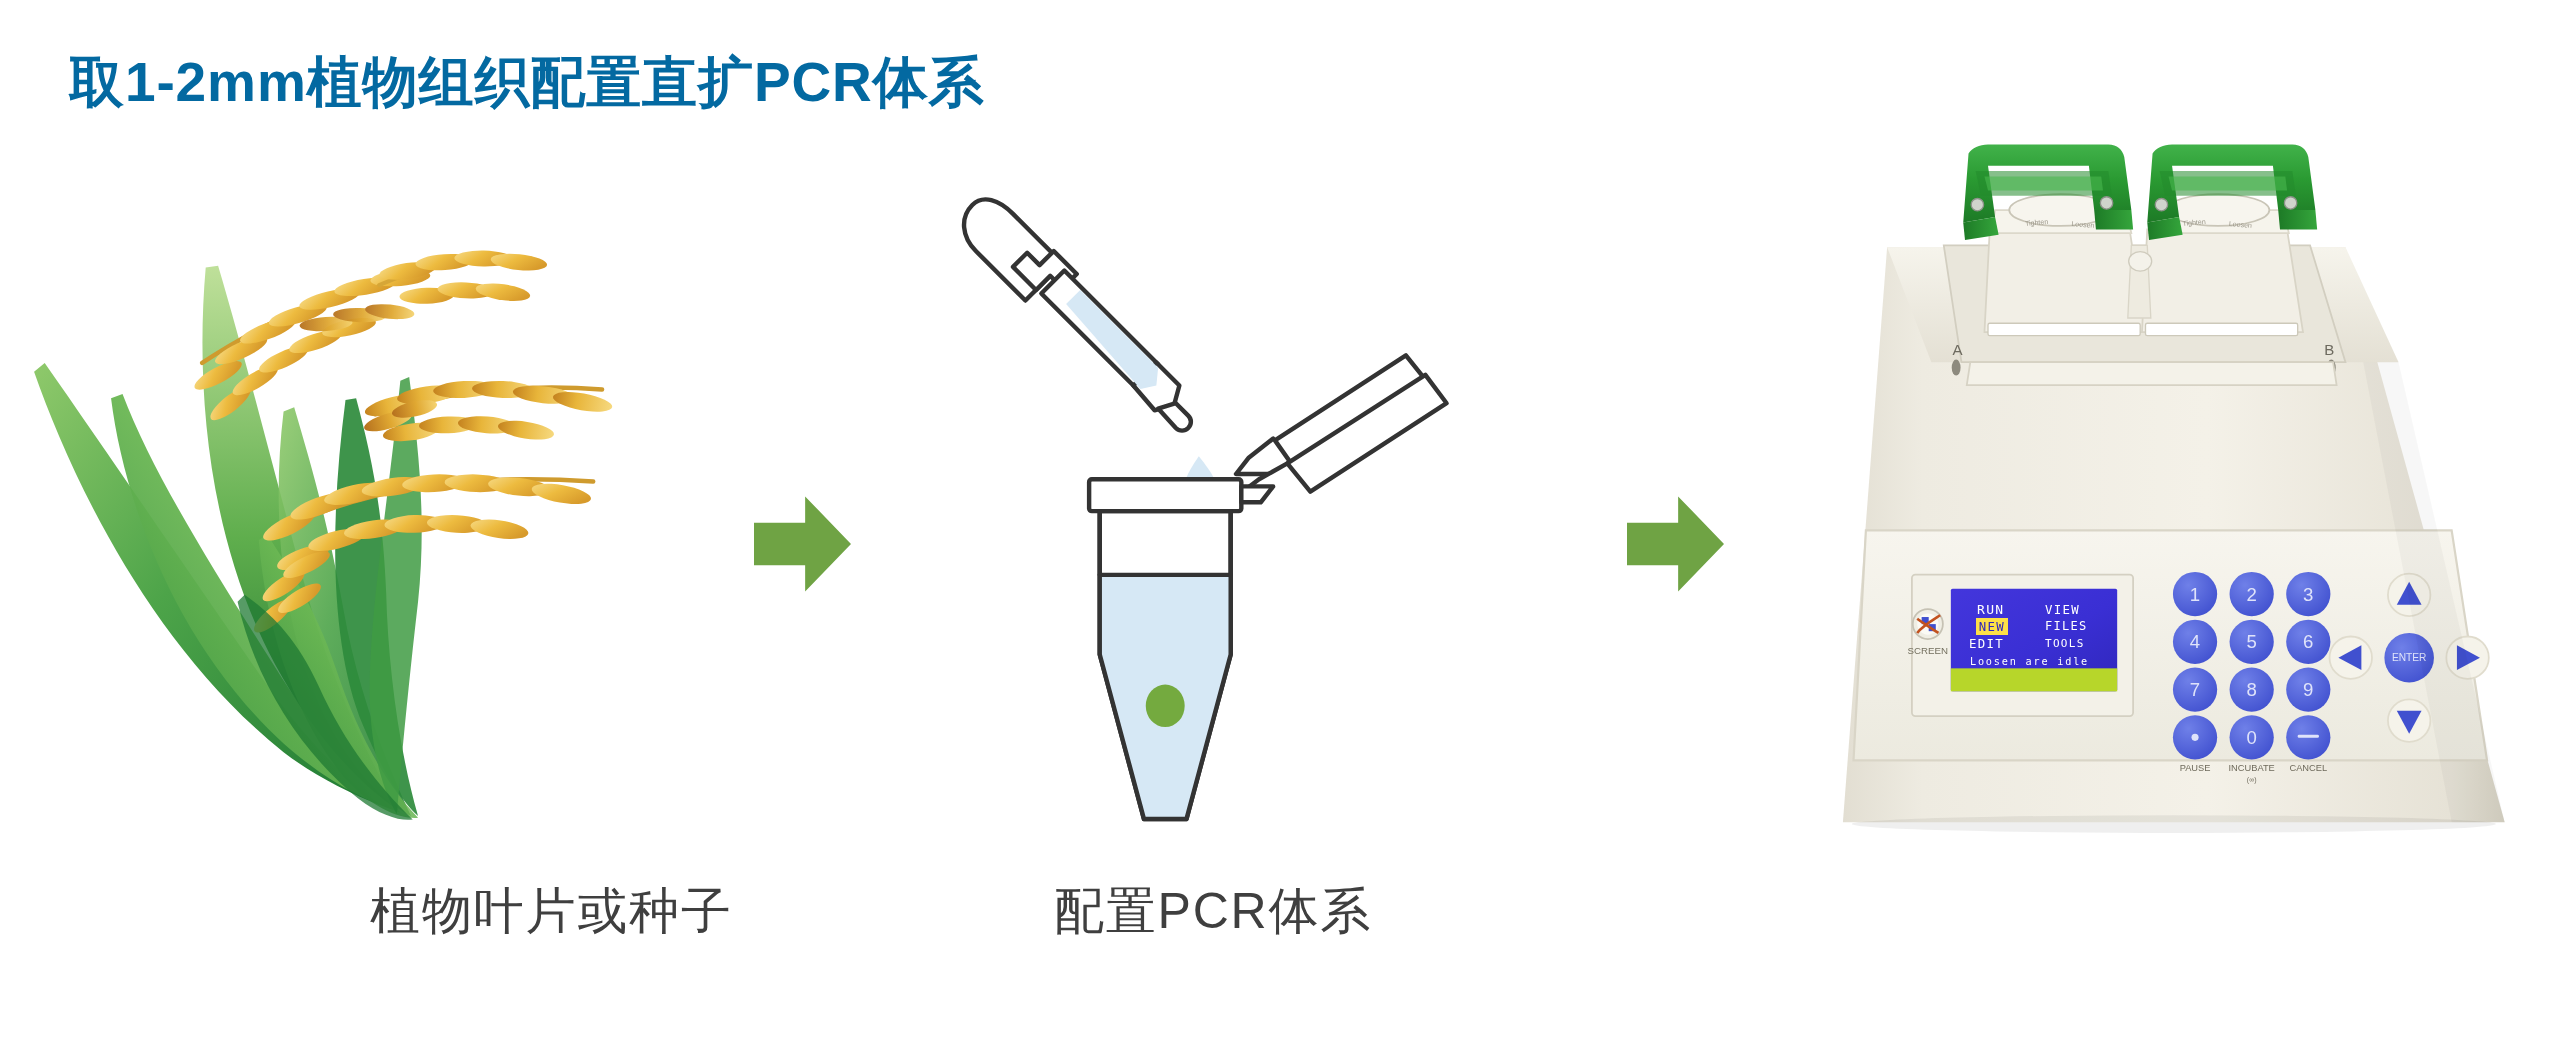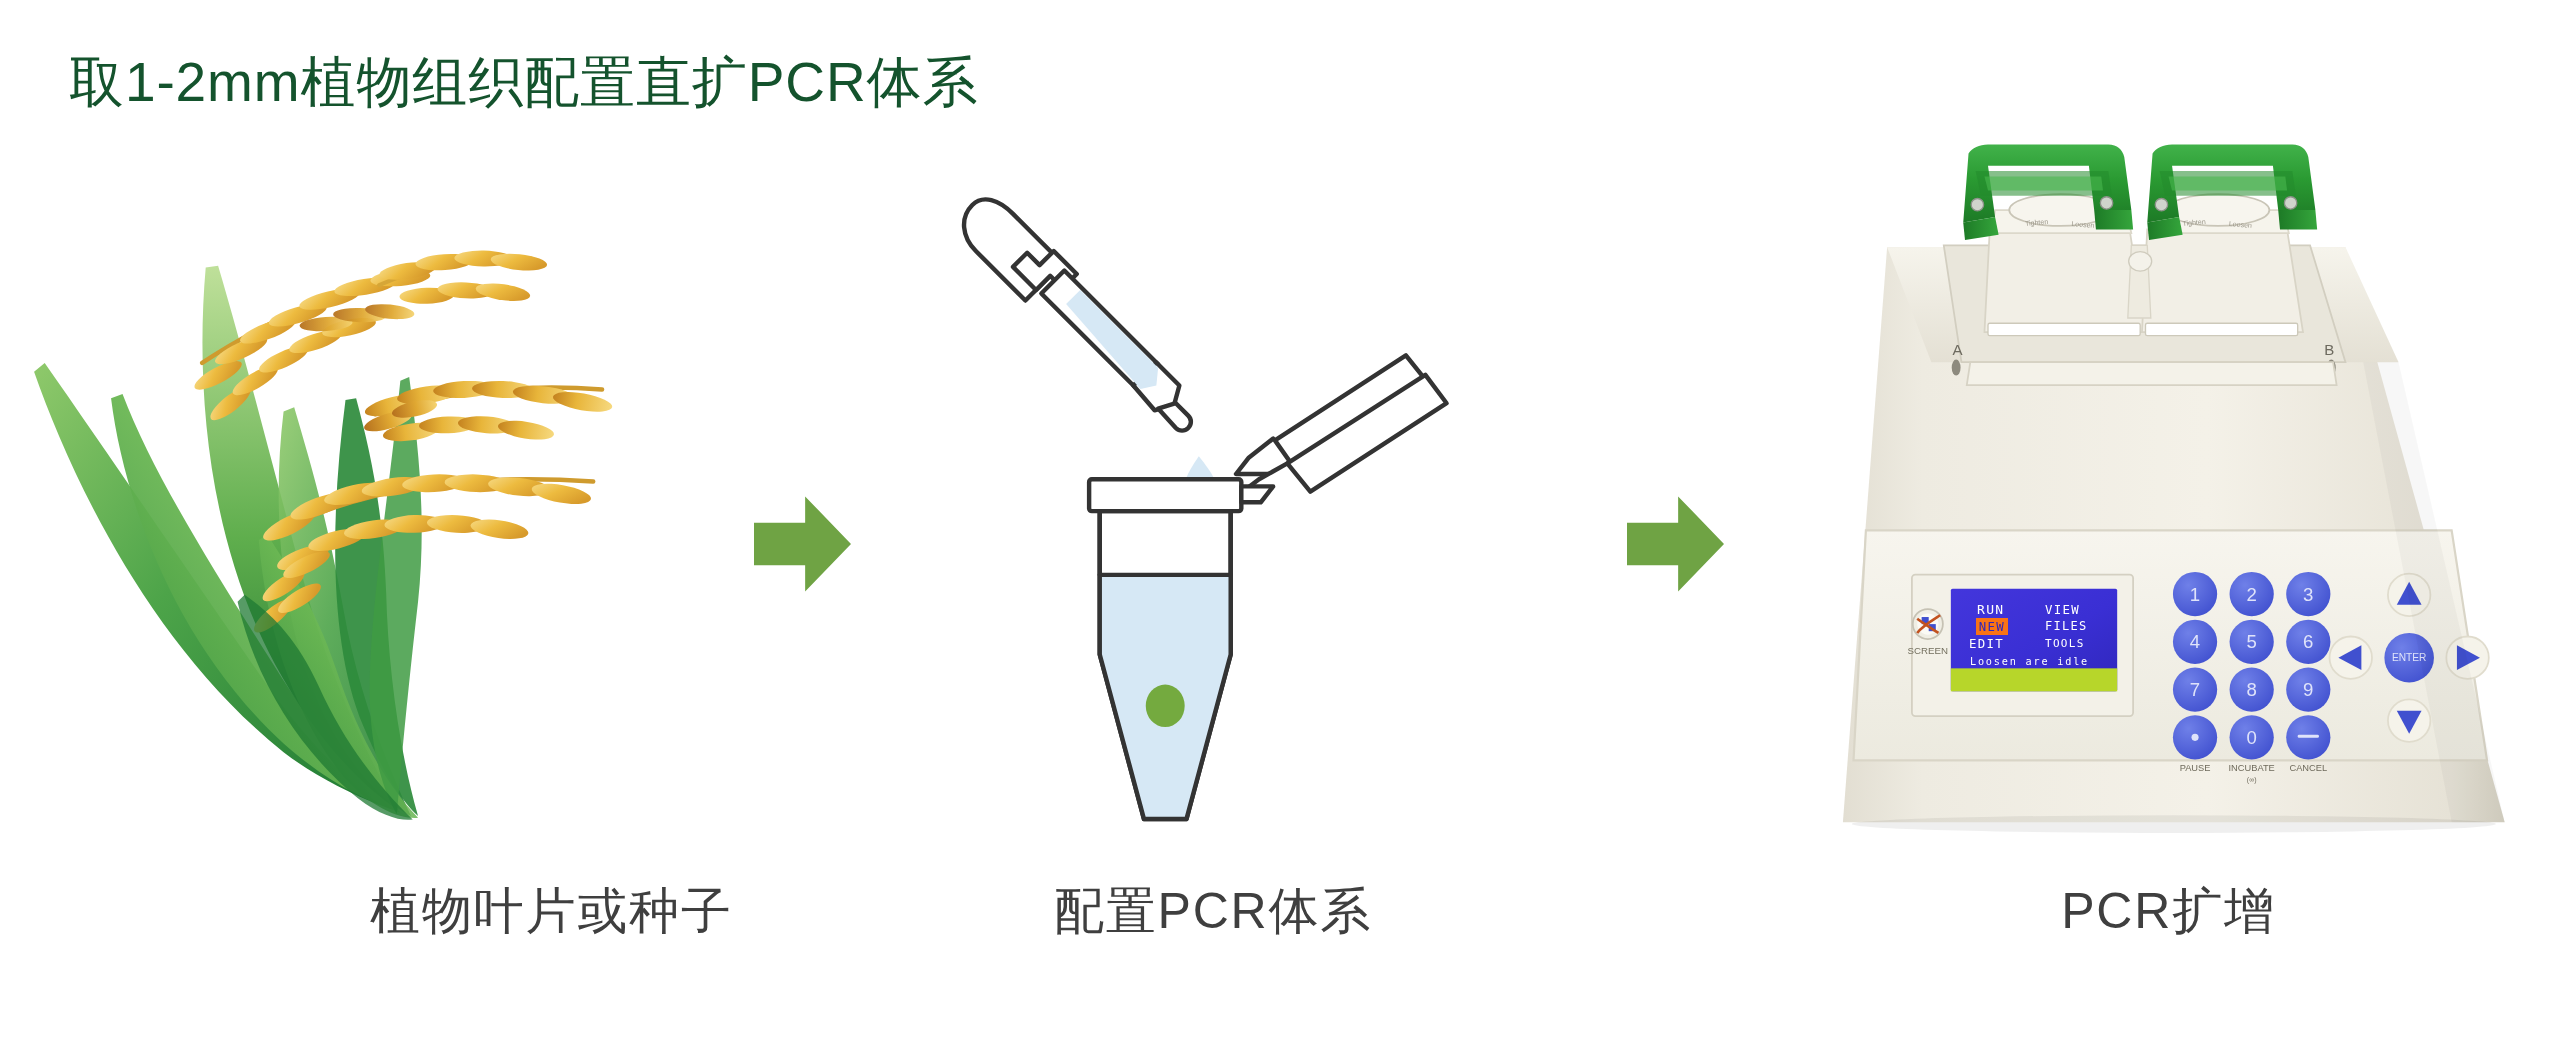--- a/index.html
+++ b/index.html
@@ -19,22 +19,22 @@
   }
 
   
   #title {
     position: absolute;
     left: 69px;
     top: 51px;
     font-size: 55px;
     line-height: 1.15;
     letter-spacing: 0.9px;
-    color: #14532d;
-    font-weight: 400;
+    color: #0369a1;
+    font-weight: 700;
     white-space: nowrap;
   }
 
   
   .stage {
     position: absolute;
     top: 159px;
     height: 832px;
   }
   .stage-art {
@@ -454,23 +454,22 @@
       </g>
 
       <path d="M700 250 L 820 770 L 760 770 L 660 250 Z" fill="#00000008"></path>
 
       <ellipse cx="446" cy="772" rx="364" ry="10" fill="#00000010"></ellipse>
     </svg>
 
     <div class="lcd-text" style="left:198px; top:460px; font-size:13px; line-height:17px;">RUN</div>
     <div class="lcd-text" style="left:266px; top:460px; font-size:12.4px; line-height:17px;">VIEW</div>
 
-    <div class="lcd-text" style="left:197px; top:477px; font-size:12.4px; line-height:17px; background:#f97316; color:#2f27bb; padding:0 2.7px;">NEW</div>
+    <div class="lcd-text" style="left:197px; top:477px; font-size:12.4px; line-height:17px; background:#fde047; color:#2f27bb; padding:0 2.7px;">NEW</div>
     <div class="lcd-text" style="left:266px; top:477px; font-size:12px; line-height:17px;">FILES</div>
 
     <div class="lcd-text" style="left:190px; top:494px; font-size:12.4px; line-height:17px;">EDIT</div>
     <div class="lcd-text" style="left:266px; top:494px; font-size:11px; line-height:17px;">TOOLS</div>
 
     <div class="lcd-text" style="left:191px; top:515px; font-size:10.2px; letter-spacing:1.8px;">Loosen are idle</div>
   </div>
-  <div class="stage-label">PCR扩增</div>
 </div>
 
 
 </body></html>

